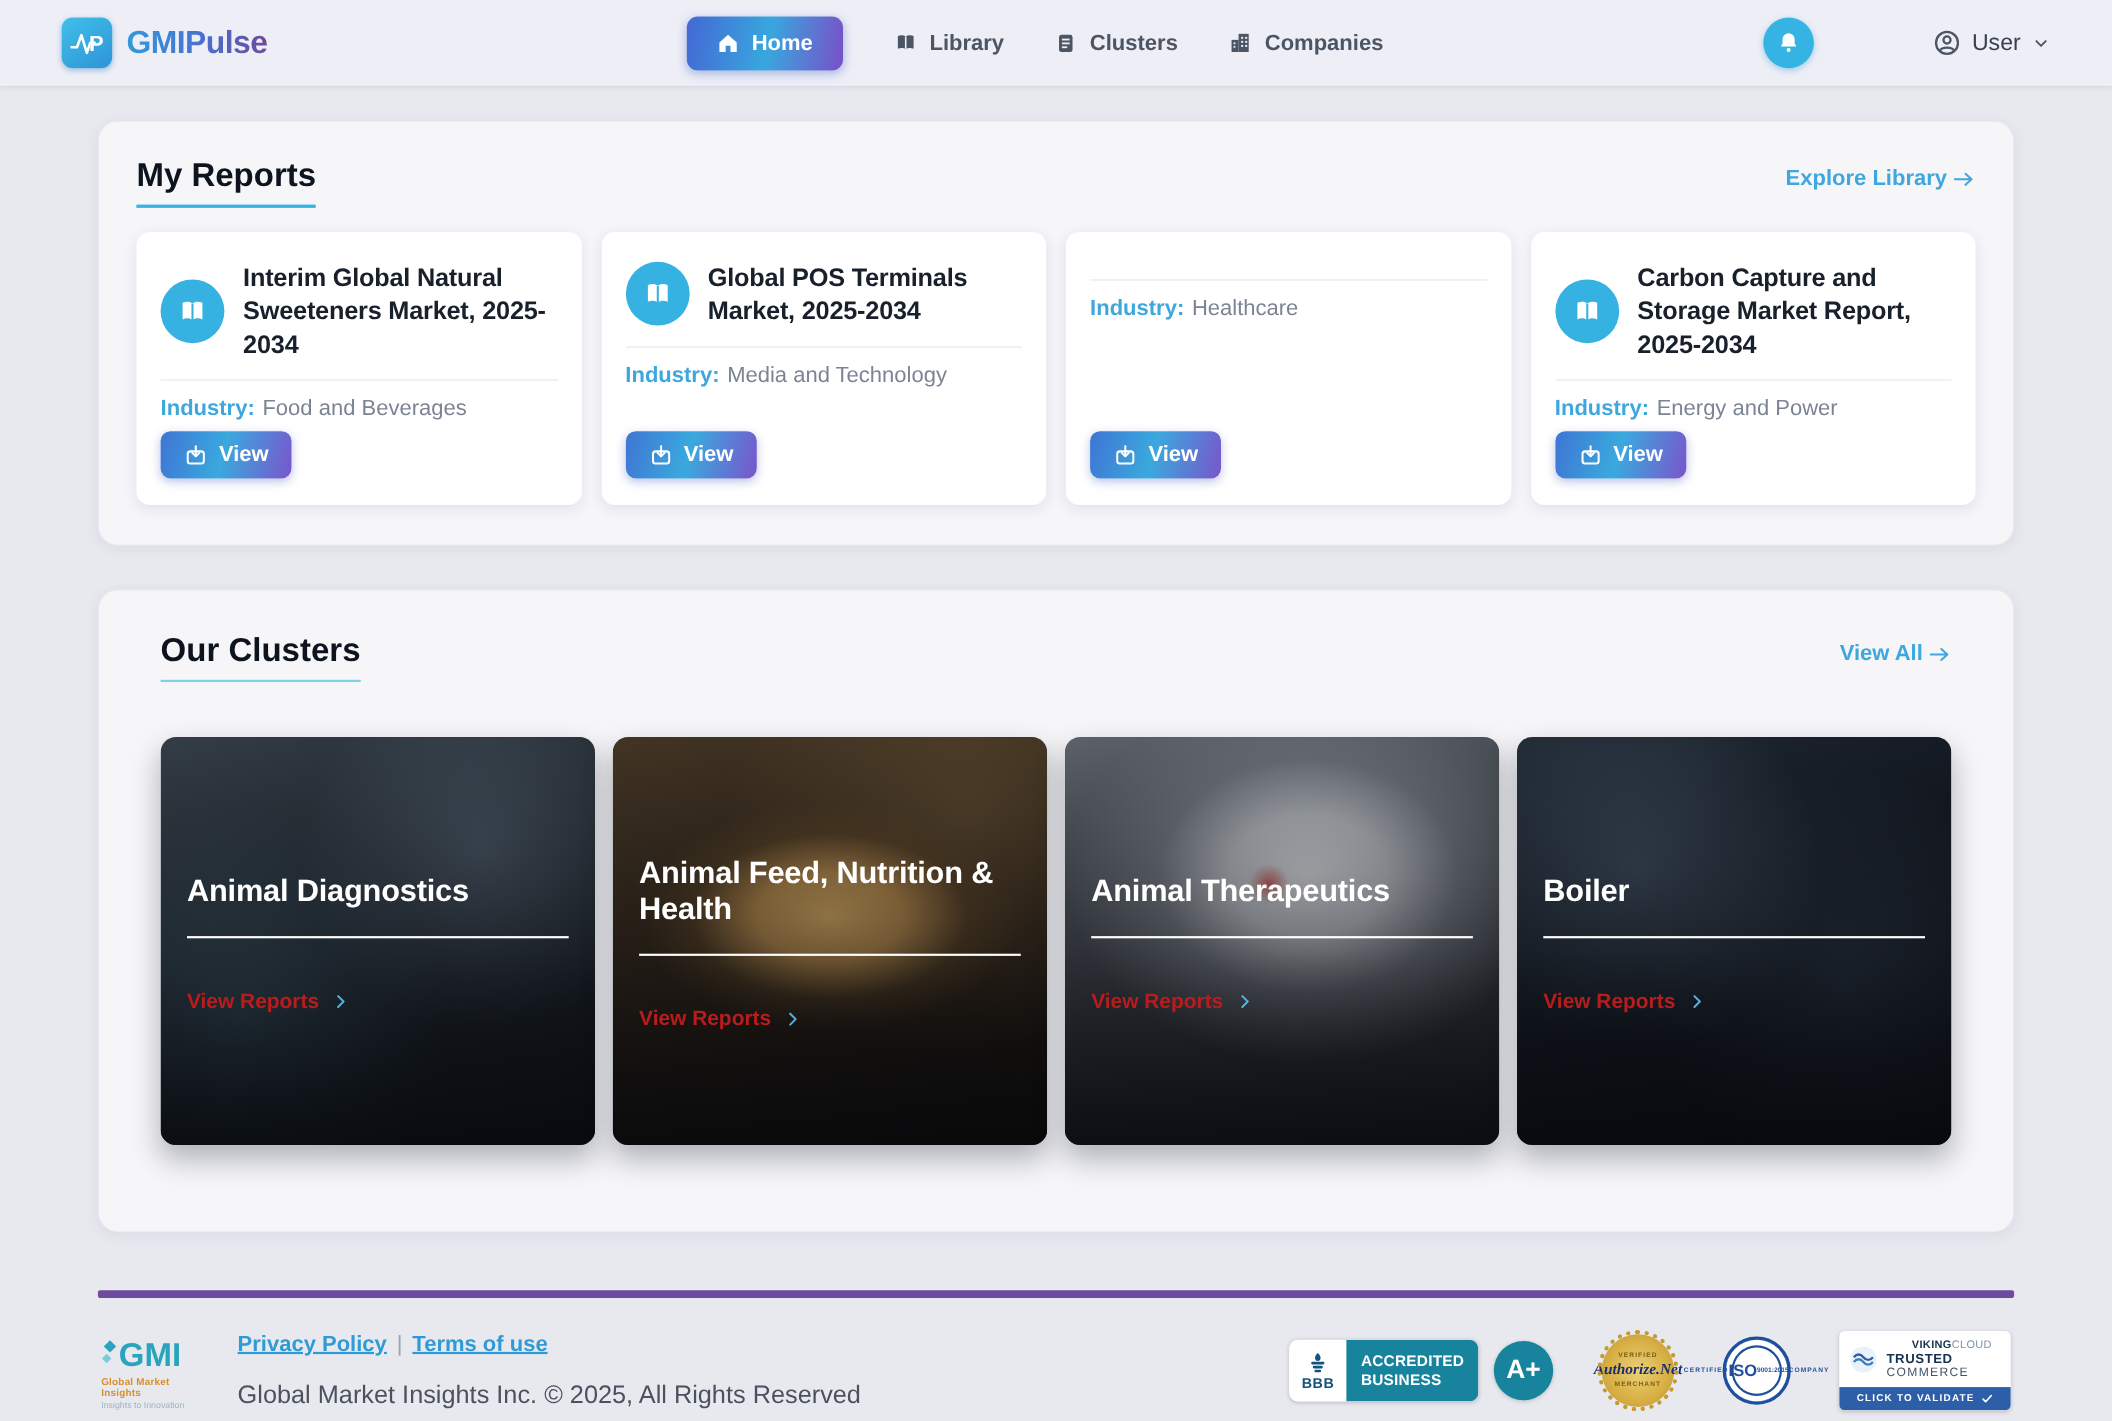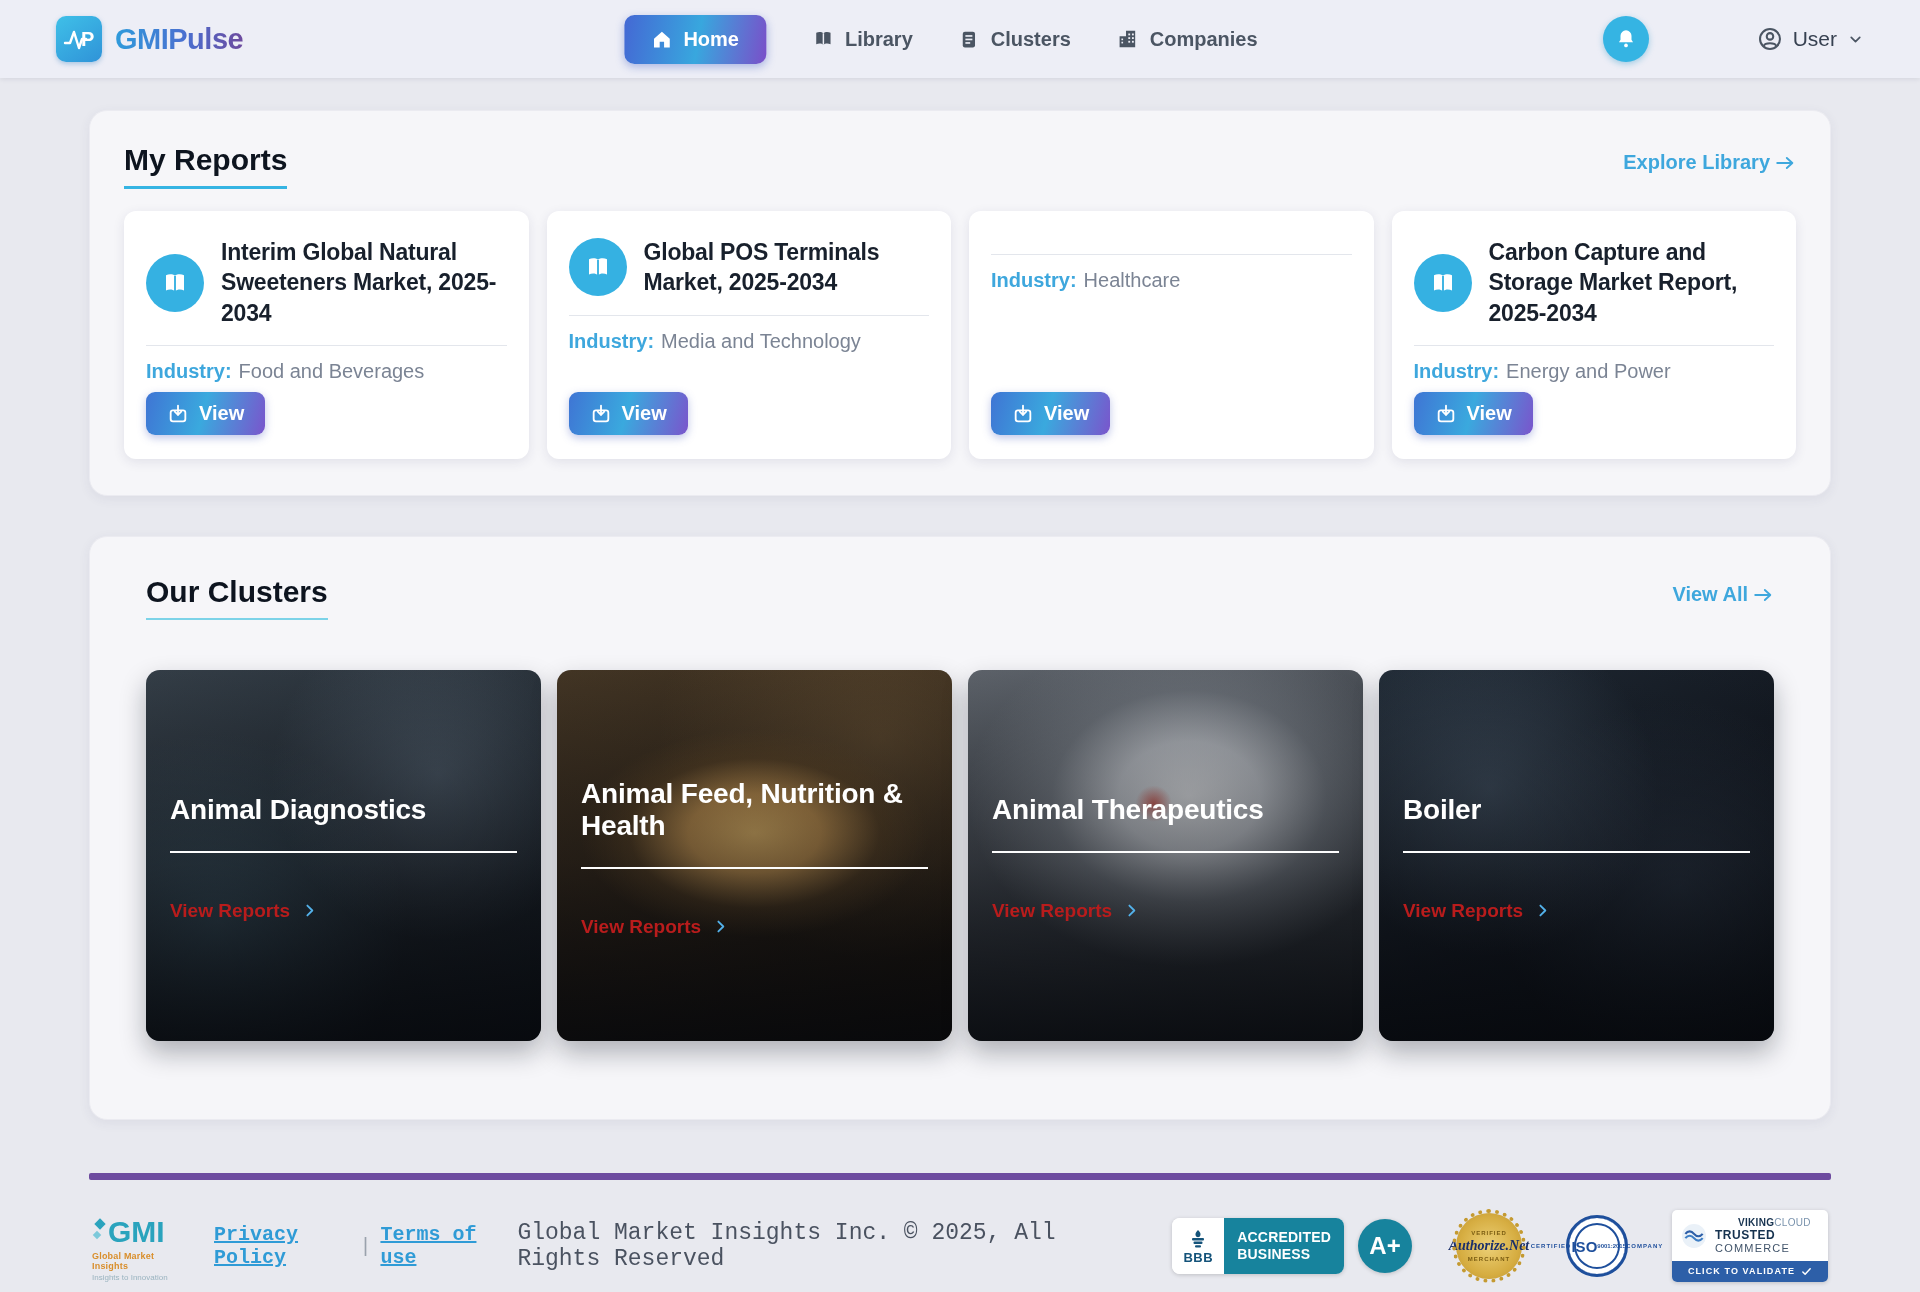--- a/index.html
+++ b/index.html
@@ -169,21 +169,21 @@
   
   .footer-divider { margin: 53px 89px 0; height: 7px; background: #6d4b9f; border-radius: 2px; }
   .footer {
     display: flex; align-items: center;
     padding: 30px 92px 40px;
     gap: 26px;
   }
   .gmi-logo { display: flex; flex-direction: column; align-items: flex-start; width: 98px; }
   .gmi-sub { font-size: 9px; font-weight: 700; color: #d98e2b; margin-top: 1px; letter-spacing: .2px; }
   .gmi-tag { font-size: 8px; color: #9ab4c0; margin-top: 2px; }
-  .footer-text { display: flex; flex-direction: row; gap: 20px; font-family: Liberation Mono, monospace; }
+  .footer-text { display: flex; flex-direction: column; gap: 20px; }
   .footer-links { display: flex; align-items: center; gap: 9px; font-size: 20px; }
   .footer-links a { color: #2f9bd6; font-weight: 700; text-decoration: underline; }
   .footer-links .sep { color: #9aa2ad; font-weight: 400; }
   .copyright { font-size: 23px; color: #4a5260; }
   .badges { margin-left: auto; display: flex; align-items: center; gap: 44px; }
 
   .bbb-group { display: flex; align-items: center; gap: 14px; }
   .bbb-badge {
     display: flex; height: 56px; border-radius: 8px; overflow: hidden;
     box-shadow: 0 1px 4px rgba(0,0,0,.18); background: #fff;

